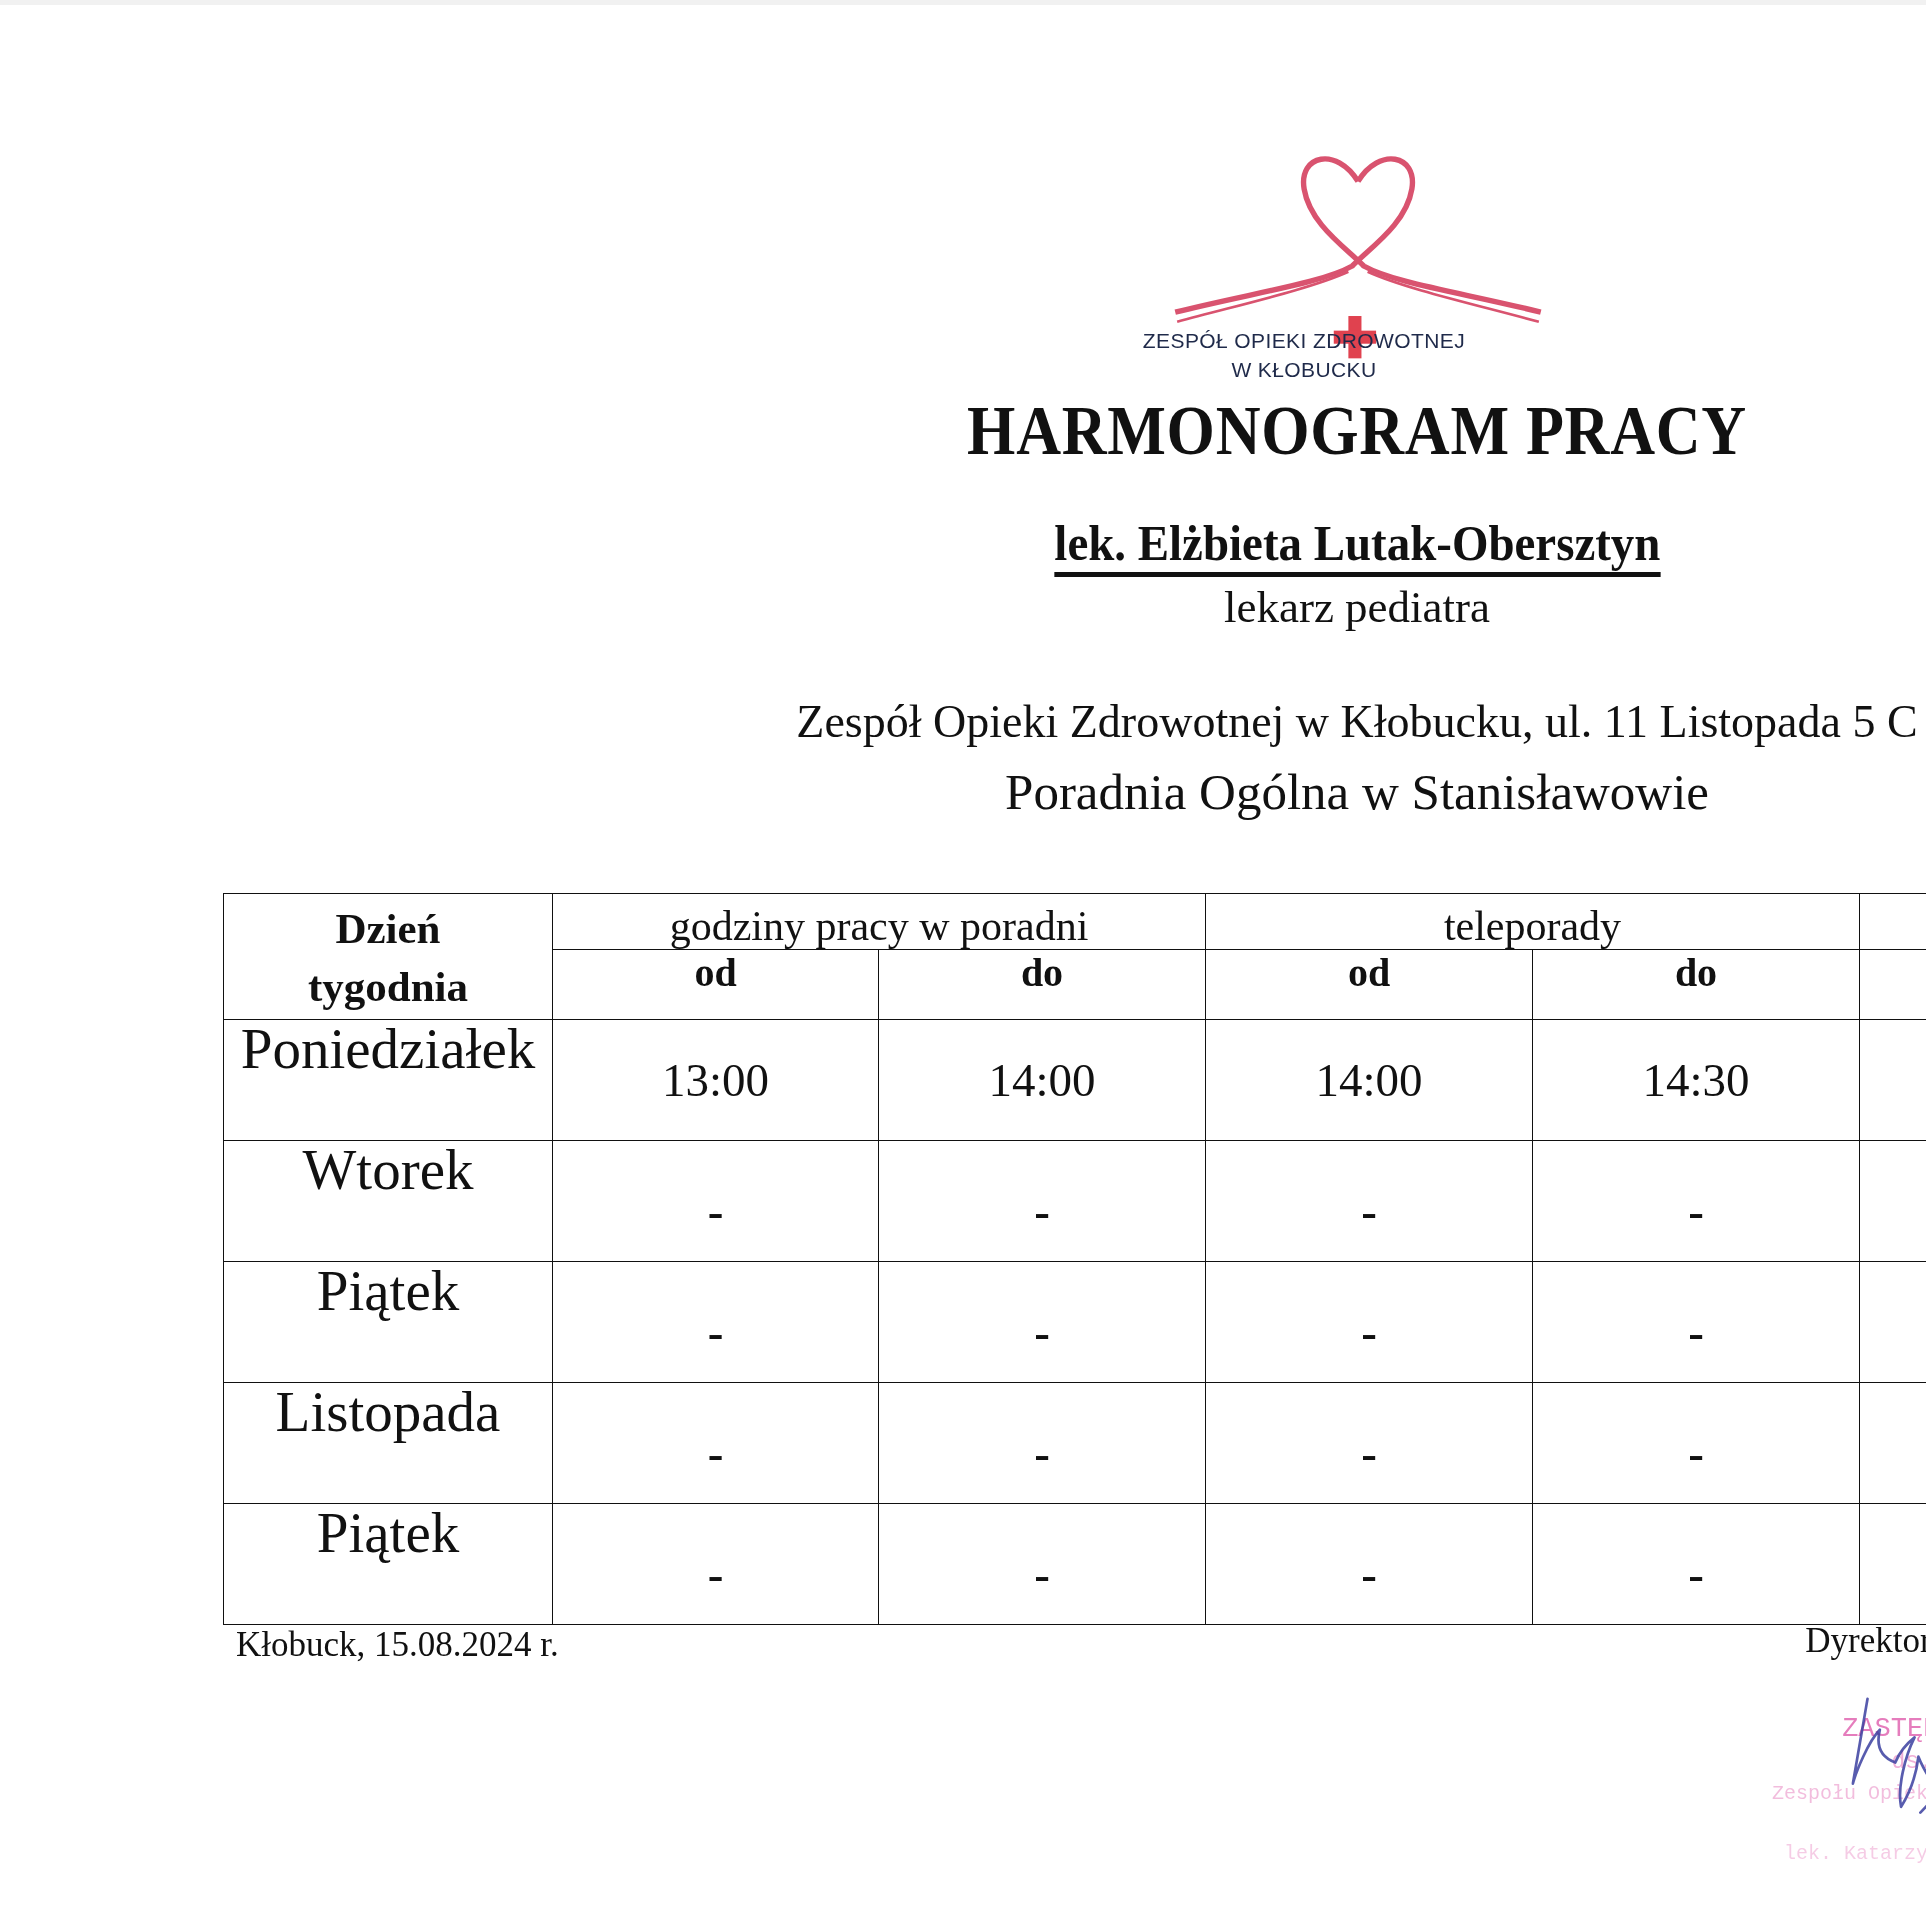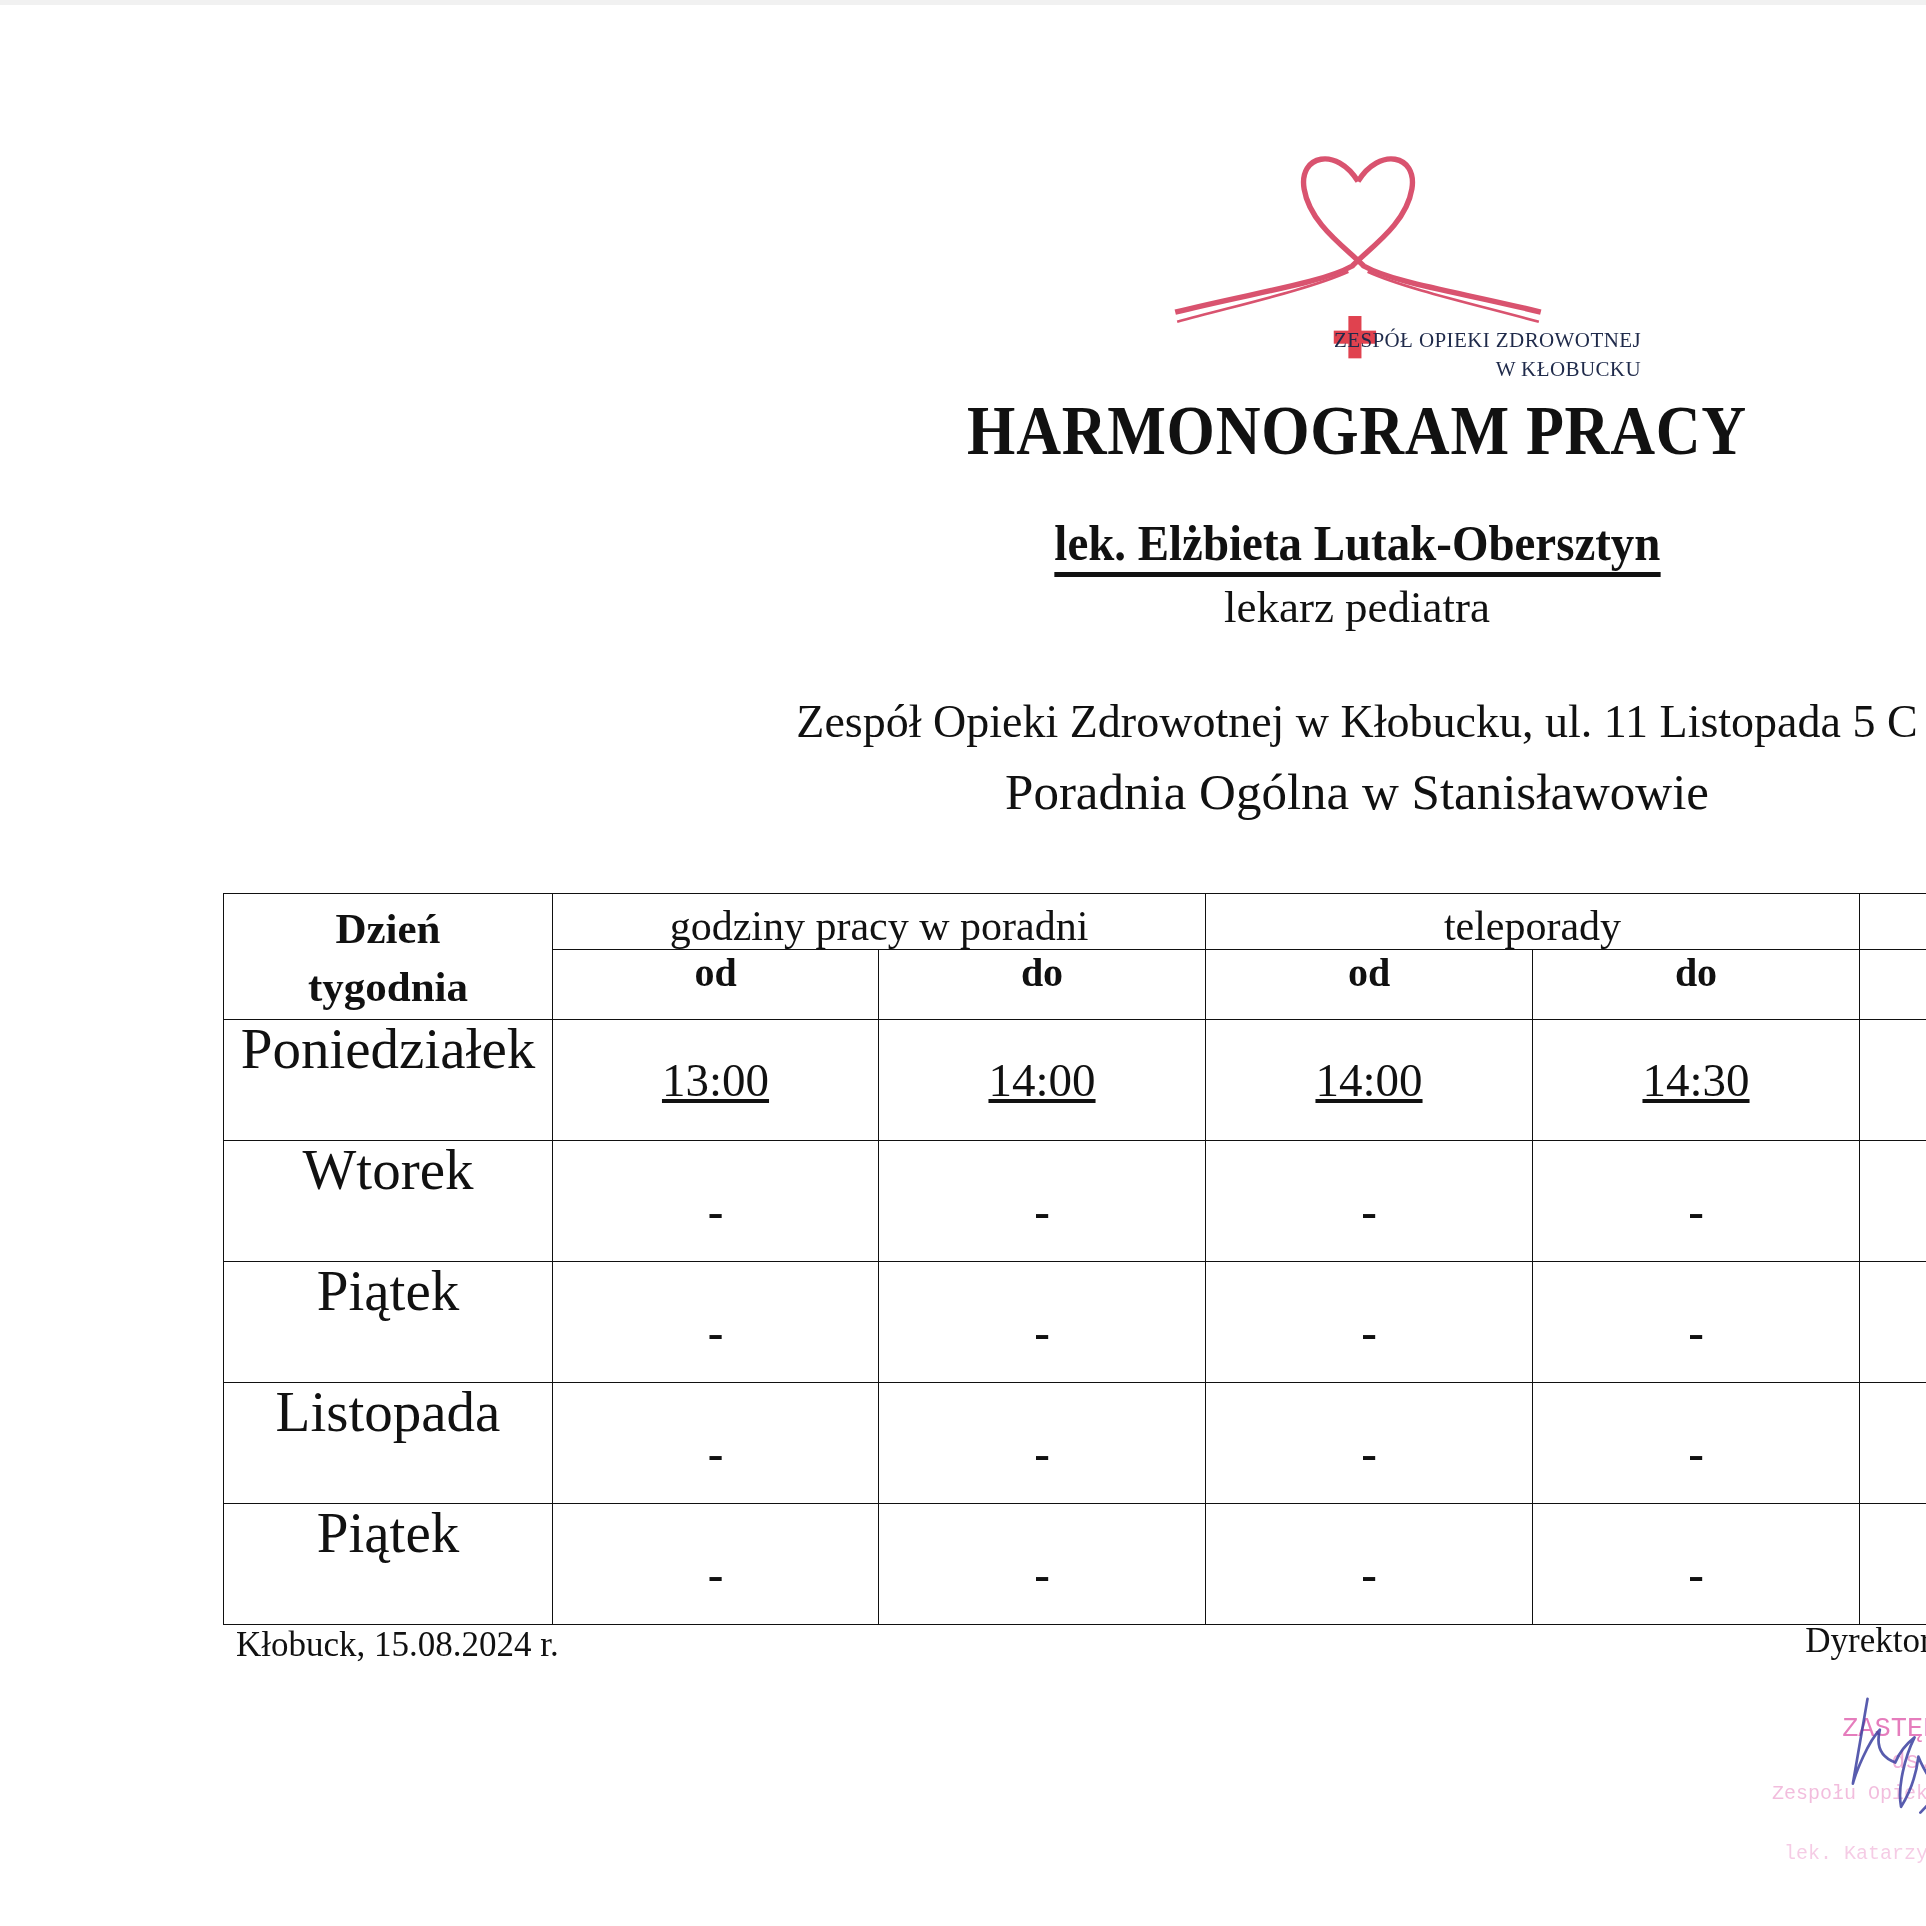--- a/index.html
+++ b/index.html
@@ -6,22 +6,22 @@
   body {
     width: 2714px; height: 1929px; background: #ffffff; position: relative; overflow: hidden;
     font-family: "Liberation Serif", "DejaVu Serif", serif; color: #111111;
   }
   .top-edge { position: absolute; left: 0; top: 0; width: 2714px; height: 5.4px; background: #f1f1f1; }
 
   
   .logo { position: absolute; left: 1156px; top: 131px; width: 404px; height: 270px; }
   .logo svg { width: 100%; height: 100%; }
   .org-name {
-    position: absolute; left: 1079px; width: 562px; text-align: right;
-    font-family: Liberation Serif, serif; color: #1f2a4a;
+    position: absolute; left: 1023px; width: 562px; text-align: center;
+    font-family: Liberation Sans, sans-serif; color: #1f2a4a;
     font-size: 21px; letter-spacing: 0.4px; line-height: 27px;
   }
   .org-line1 { top: 327px; }
   .org-line2 { top: 356px; }
 
   .title {
     position: absolute; left: 0; width: 2714px; top: 389px; text-align: center;
     font-size: 69px; font-weight: bold; letter-spacing: 0.8px; line-height: 85px;
     transform: scaleX(0.9);
   }
@@ -49,21 +49,21 @@
     border-collapse: collapse; table-layout: fixed;
   }
   .schedule td, .schedule th {
     border: 1.9px solid #111; padding: 0; text-align: center; vertical-align: top;
     font-weight: normal;
   }
   .schedule th.group { font-weight: normal; font-size: 42px; line-height: 46px; height: 55px; vertical-align: bottom; }
   .schedule th.sub { font-weight: bold; font-size: 40px; line-height: 39px; height: 66px; padding-top: 3.1px; }
   .schedule th.day-head { font-weight: bold; font-size: 43px; line-height: 58px; padding-top: 5.8px; vertical-align: top; }
   .schedule td.day { font-size: 57px; line-height: 50px; padding-top: 3.9px; }
-  .schedule td.val { font-size: 47px; line-height: 50px; vertical-align: middle; text-decoration: underline; }
+  .schedule td.val { font-size: 47px; line-height: 50px; vertical-align: middle; }
   .schedule td.dash { font-size: 47px; line-height: 50px; vertical-align: middle; padding-top: 19px; font-weight: bold; }
   .schedule tr.body-row { height: 121px; }
 
   .footer-left {
     position: absolute; left: 236px; top: 1624px; font-size: 35px; line-height: 42px;
   }
   .footer-right {
     position: absolute; right: 204px; top: 1620px; font-size: 35px; line-height: 42px; text-align: right;
   }
 

